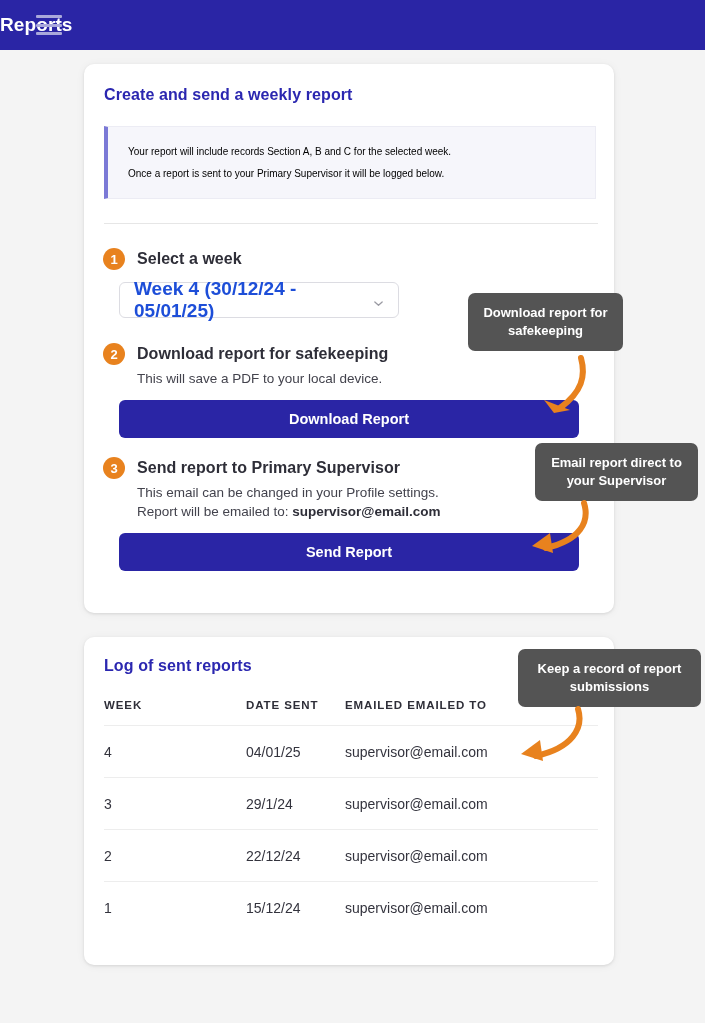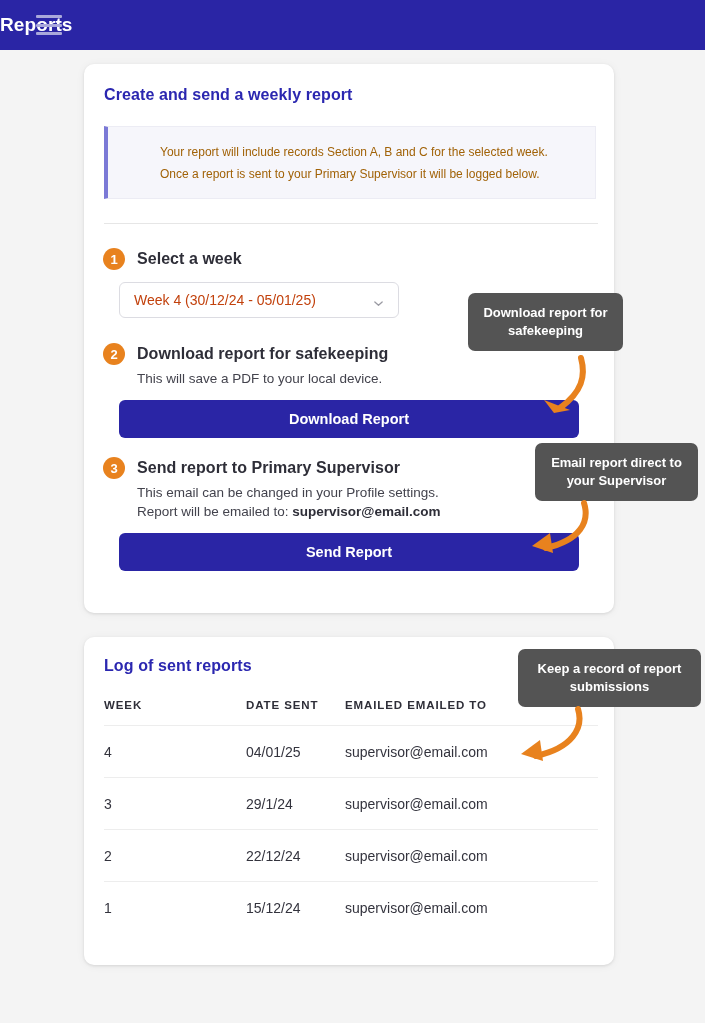--- a/index.html
+++ b/index.html
@@ -57,21 +57,21 @@
   
   .infobox {
     position: absolute; left: 20px; top: 62px;
     width: 492px; height: 73px;
     background: #f6f6fb;
     border: 1px solid #ececf4;
     border-left: 4px solid #7b79d6;
     padding: 14px 0 0 20px;
   }
   .infobox p {
-    color: #a16207; font-size: 12px; line-height: 22px; margin-left: 32px;
+    color: #000000; font-size: 10px; line-height: 22px;
   }
 
   .divider {
     position: absolute; left: 20px; top: 159px;
     width: 494px; height: 1px; background: #e6e6e6;
   }
 
   
   .step { position: absolute; left: 19px; }
   #step-1 { top: 184px; }
@@ -100,21 +100,21 @@
   
   .select {
     margin-left: 16px; margin-top: 12px;
     width: 280px; height: 36px;
     border: 1px solid #dcdce2; border-radius: 6px;
     background: #fff;
     display: flex; align-items: center; justify-content: space-between;
     padding: 0 14px;
     cursor: pointer;
   }
-  .select-value { color: #c2410c; font-size: 14px; }
+  .select-value { color: #1d4ed8; font-size: 19px; font-weight: bold; }
   .chev { width: 11px; height: 11px; display: block; }
 
   
   .btn {
     margin-left: 16px; margin-top: 12px;
     width: 460px; height: 38px;
     background: #2a25a5; color: #fff;
     border: none; border-radius: 6px;
     font-family: "Liberation Sans", sans-serif;
     font-size: 14.5px; font-weight: bold;

